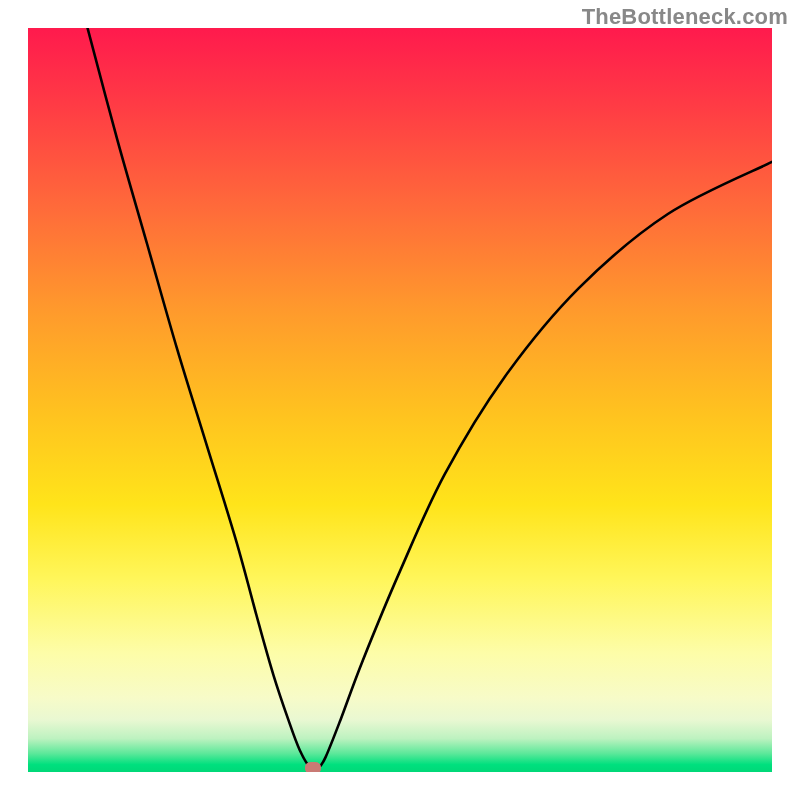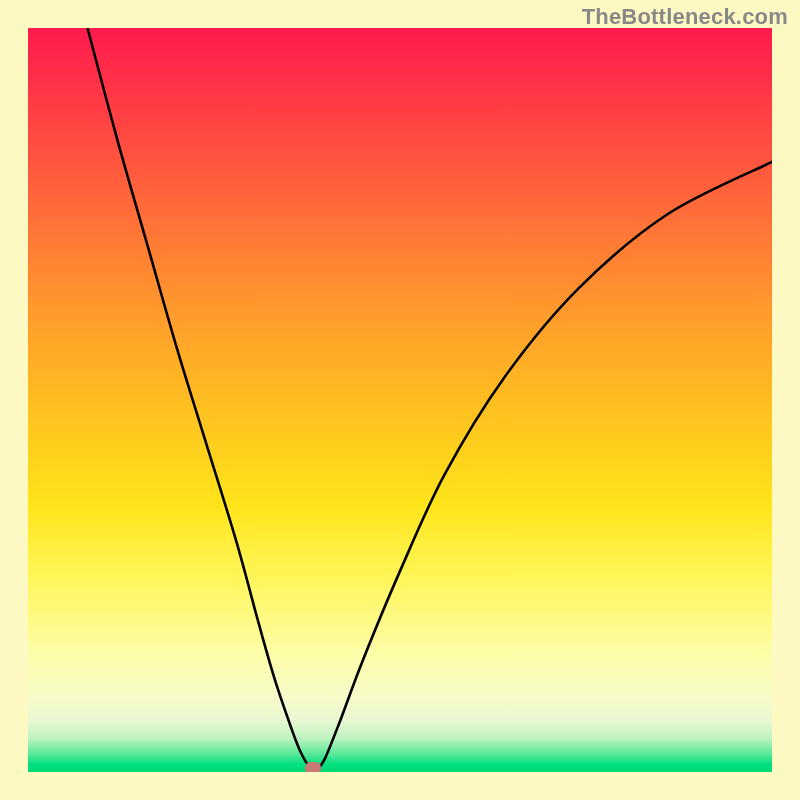--- a/index.html
+++ b/index.html
@@ -8,21 +8,21 @@
     width: 800px;
     height: 800px;
     background: #000;
     font-family: Arial, Helvetica, sans-serif;
     overflow: hidden;
   }
   .frame {
     position: relative;
     width: 800px;
     height: 800px;
-    background: #fef9c3;
+    background: #ffffff;
   }
   .watermark {
     position: absolute;
     top: 4px;
     right: 12px;
     color: #888;
     font-size: 22px;
     font-weight: 600;
     letter-spacing: 0.2px;
     user-select: none;

